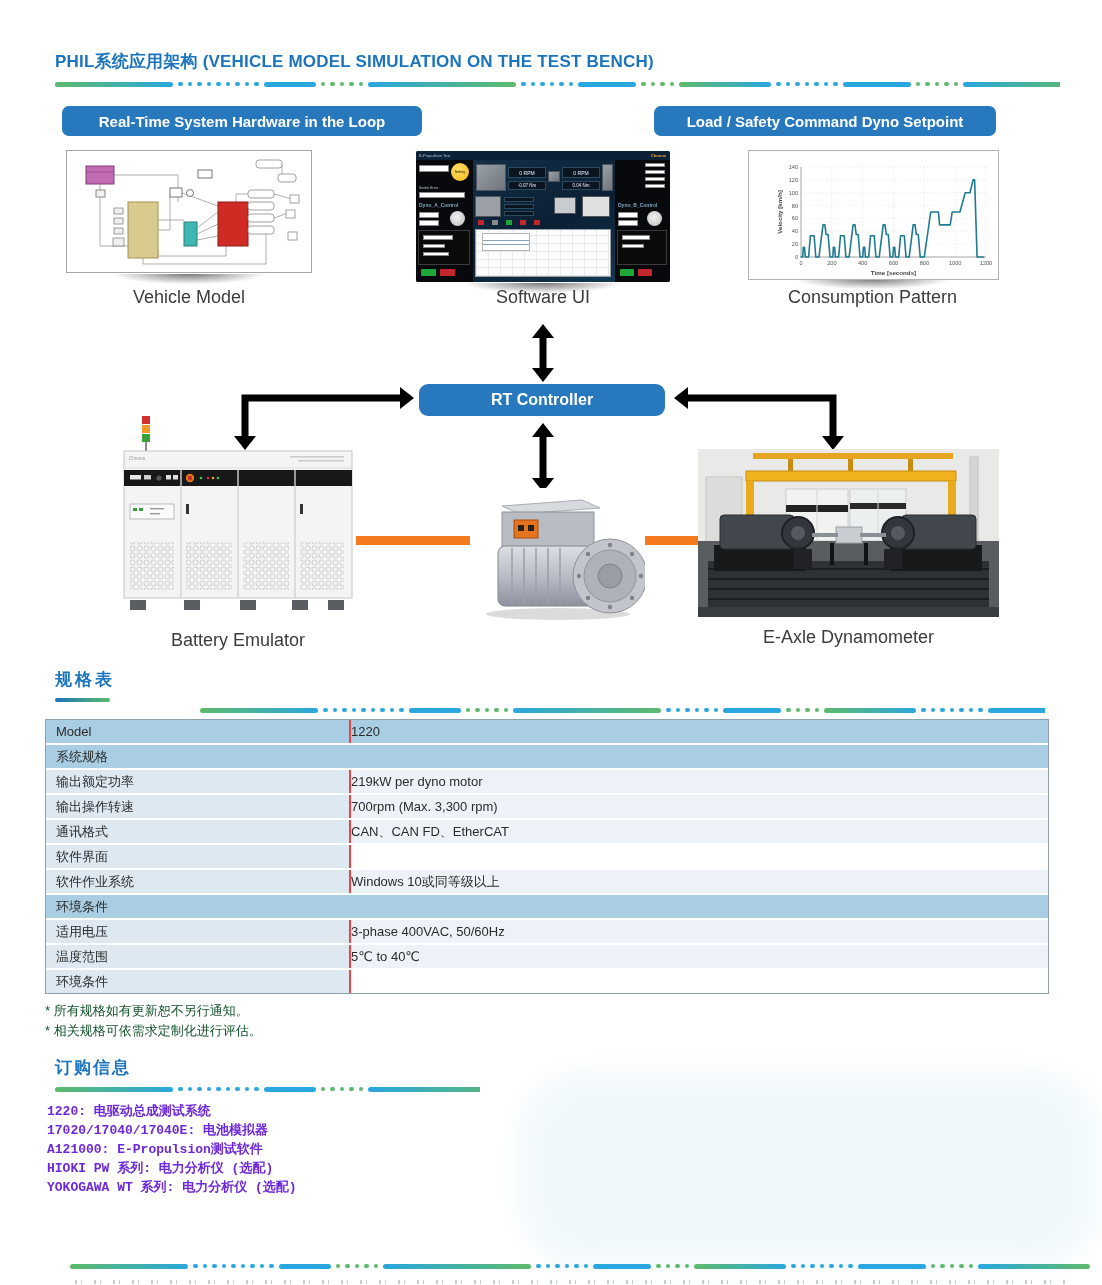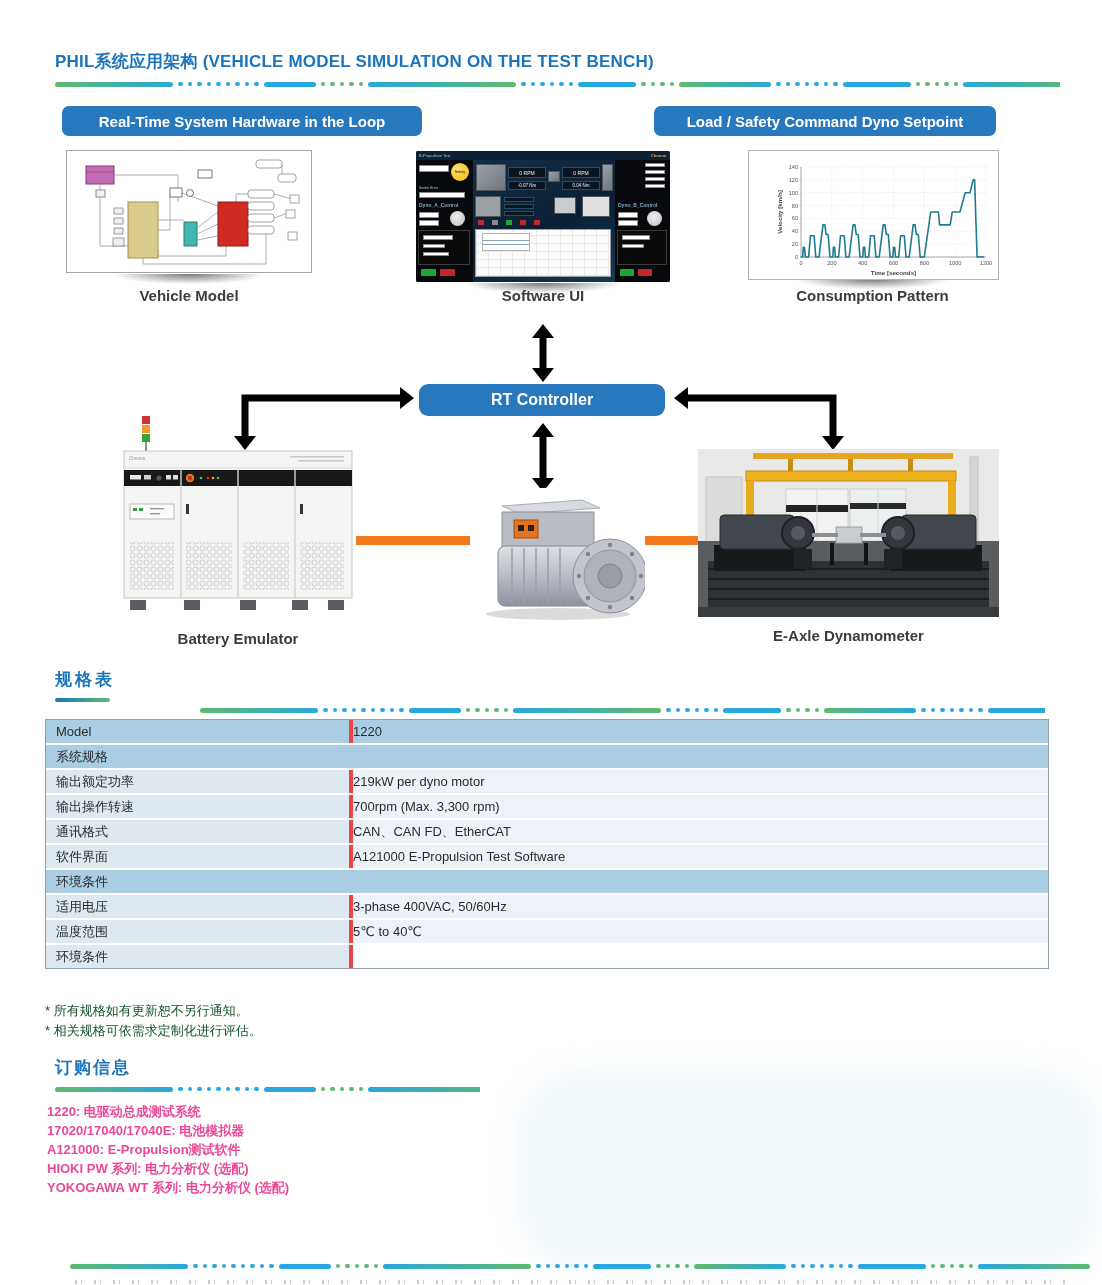--- a/index.html
+++ b/index.html
@@ -19,21 +19,21 @@
   .sec-underline{height:4px;border-radius:2px;background:linear-gradient(90deg,#1c75bc,#5eba6c);}
 
   
   .bluebtn{background:#2878be;color:#fff;border-radius:7px;display:flex;align-items:center;justify-content:center;
            font-size:15px;font-weight:600;}
   .rtbox{background:#2878be;color:#fff;border-radius:9px;display:flex;align-items:center;justify-content:center;
          font-size:16px;font-weight:600;z-index:5;}
 
   
   .fig{background:#fff;}
-  .caption{font-size:15px;font-weight:700;color:#3c3c3c;text-align:center;}
+  .caption{font-size:18px;font-weight:400;color:#3c3c3c;text-align:center;}
   .fig-shadow{height:15px;background:radial-gradient(ellipse 50% 100% at 50% 0,rgba(10,10,10,.55),rgba(10,10,10,0) 68%);}
   .orange-bar{background:#f4791f;z-index:1;}
 
   
   .chart-frame{border:1px solid #b3b3b3;background:#fff;}
   .grid{stroke:#d8d8d8;stroke-width:.5;stroke-dasharray:1.4 2.2;}
   .axis{stroke:#9a9a9a;stroke-width:.9;fill:none;}
   .tick{font-size:5.6px;fill:#555;}
   .alabel{font-size:6.2px;fill:#444;font-weight:600;}
   .cline{fill:none;stroke:#1e7b90;stroke-width:1.6;stroke-linejoin:round;stroke-linecap:round;}
@@ -61,29 +61,29 @@
                        repeating-linear-gradient(90deg,#e7e7e7 0 .6px,transparent .6px 12px);}
   .su-legend{background:#fff;border:1px solid #b5b5b5;
       background-image:repeating-linear-gradient(180deg,transparent 0 1.6px,#8aa0b5 1.6px 2.3px,transparent 2.3px 4.4px);}
   .su-sq{width:6px;height:5px;}
 
   
   .spec-table{border:1px solid #90a0ab;}
   .trow{display:flex;border-bottom:2px solid #fff;}
   .trow:last-child{border-bottom:none;}
   .tcell{height:23px;line-height:23px;font-size:13px;color:#2b2b2b;overflow:hidden;white-space:nowrap;}
-  .tlabel{width:293px;padding-left:10px;border-right:4px solid #ef4444;}
+  .tlabel{width:293px;padding-left:10px;border-right:2px solid #ef4444;}
   .tvalue{flex:1;}
   .trow.header .tlabel,.trow.header .tvalue{background:#a9cee3;}
   .trow.section .tlabel{width:100%;background:#a9cee3;border-right:none;}
   .trow.row .tlabel{background:#dde8f1;}
   .trow.row .tvalue{background:#ecf2f7;}
   .footnote{font-size:13px;color:#14532d;line-height:20px;}
 
-  .order-item{font-size:13px;font-weight:700;color:#ec4899;line-height:19px;white-space:nowrap;}
+  .order-item{font-size:13px;font-weight:700;color:#6d28d9;line-height:19px;white-space:nowrap;font-family:Liberation Mono, monospace;}
 
   .watermark{background:#d9edf7;opacity:.35;border-radius:60px;filter:blur(12px);}
   .crop-marks{background:repeating-linear-gradient(90deg,#8f9aa3 0 2px,transparent 2px 6px,#8f9aa3 6px 7px,transparent 7px 19px);
               opacity:.5;height:4px;}
   svg text{font-family:"Liberation Sans","DejaVu Sans",sans-serif;}
 </style>
 </head>
 <body>
 
 <div class="page">
@@ -512,21 +512,24 @@
       <div class="trow row">
         <div class="tcell tlabel">输出操作转速</div>
         <div class="tcell tvalue">700rpm (Max. 3,300 rpm)</div>
       </div>
       <div class="trow row">
         <div class="tcell tlabel">通讯格式</div>
         <div class="tcell tvalue">CAN、CAN FD、EtherCAT</div>
       </div>
       <div class="trow row">
         <div class="tcell tlabel">软件界面</div>
-        <div class="tcell tvalue">A121000 E-Propulsion Test Software</div>
+      </div>
+      <div class="trow row">
+        <div class="tcell tlabel">软件作业系统</div>
+        <div class="tcell tvalue">Windows 10或同等级以上</div>
       </div>
       <div class="trow section">
         <div class="tcell tlabel">环境条件</div>
       </div>
       <div class="trow row">
         <div class="tcell tlabel">适用电压</div>
         <div class="tcell tvalue">3-phase 400VAC, 50/60Hz</div>
       </div>
       <div class="trow row">
         <div class="tcell tlabel">温度范围</div>

